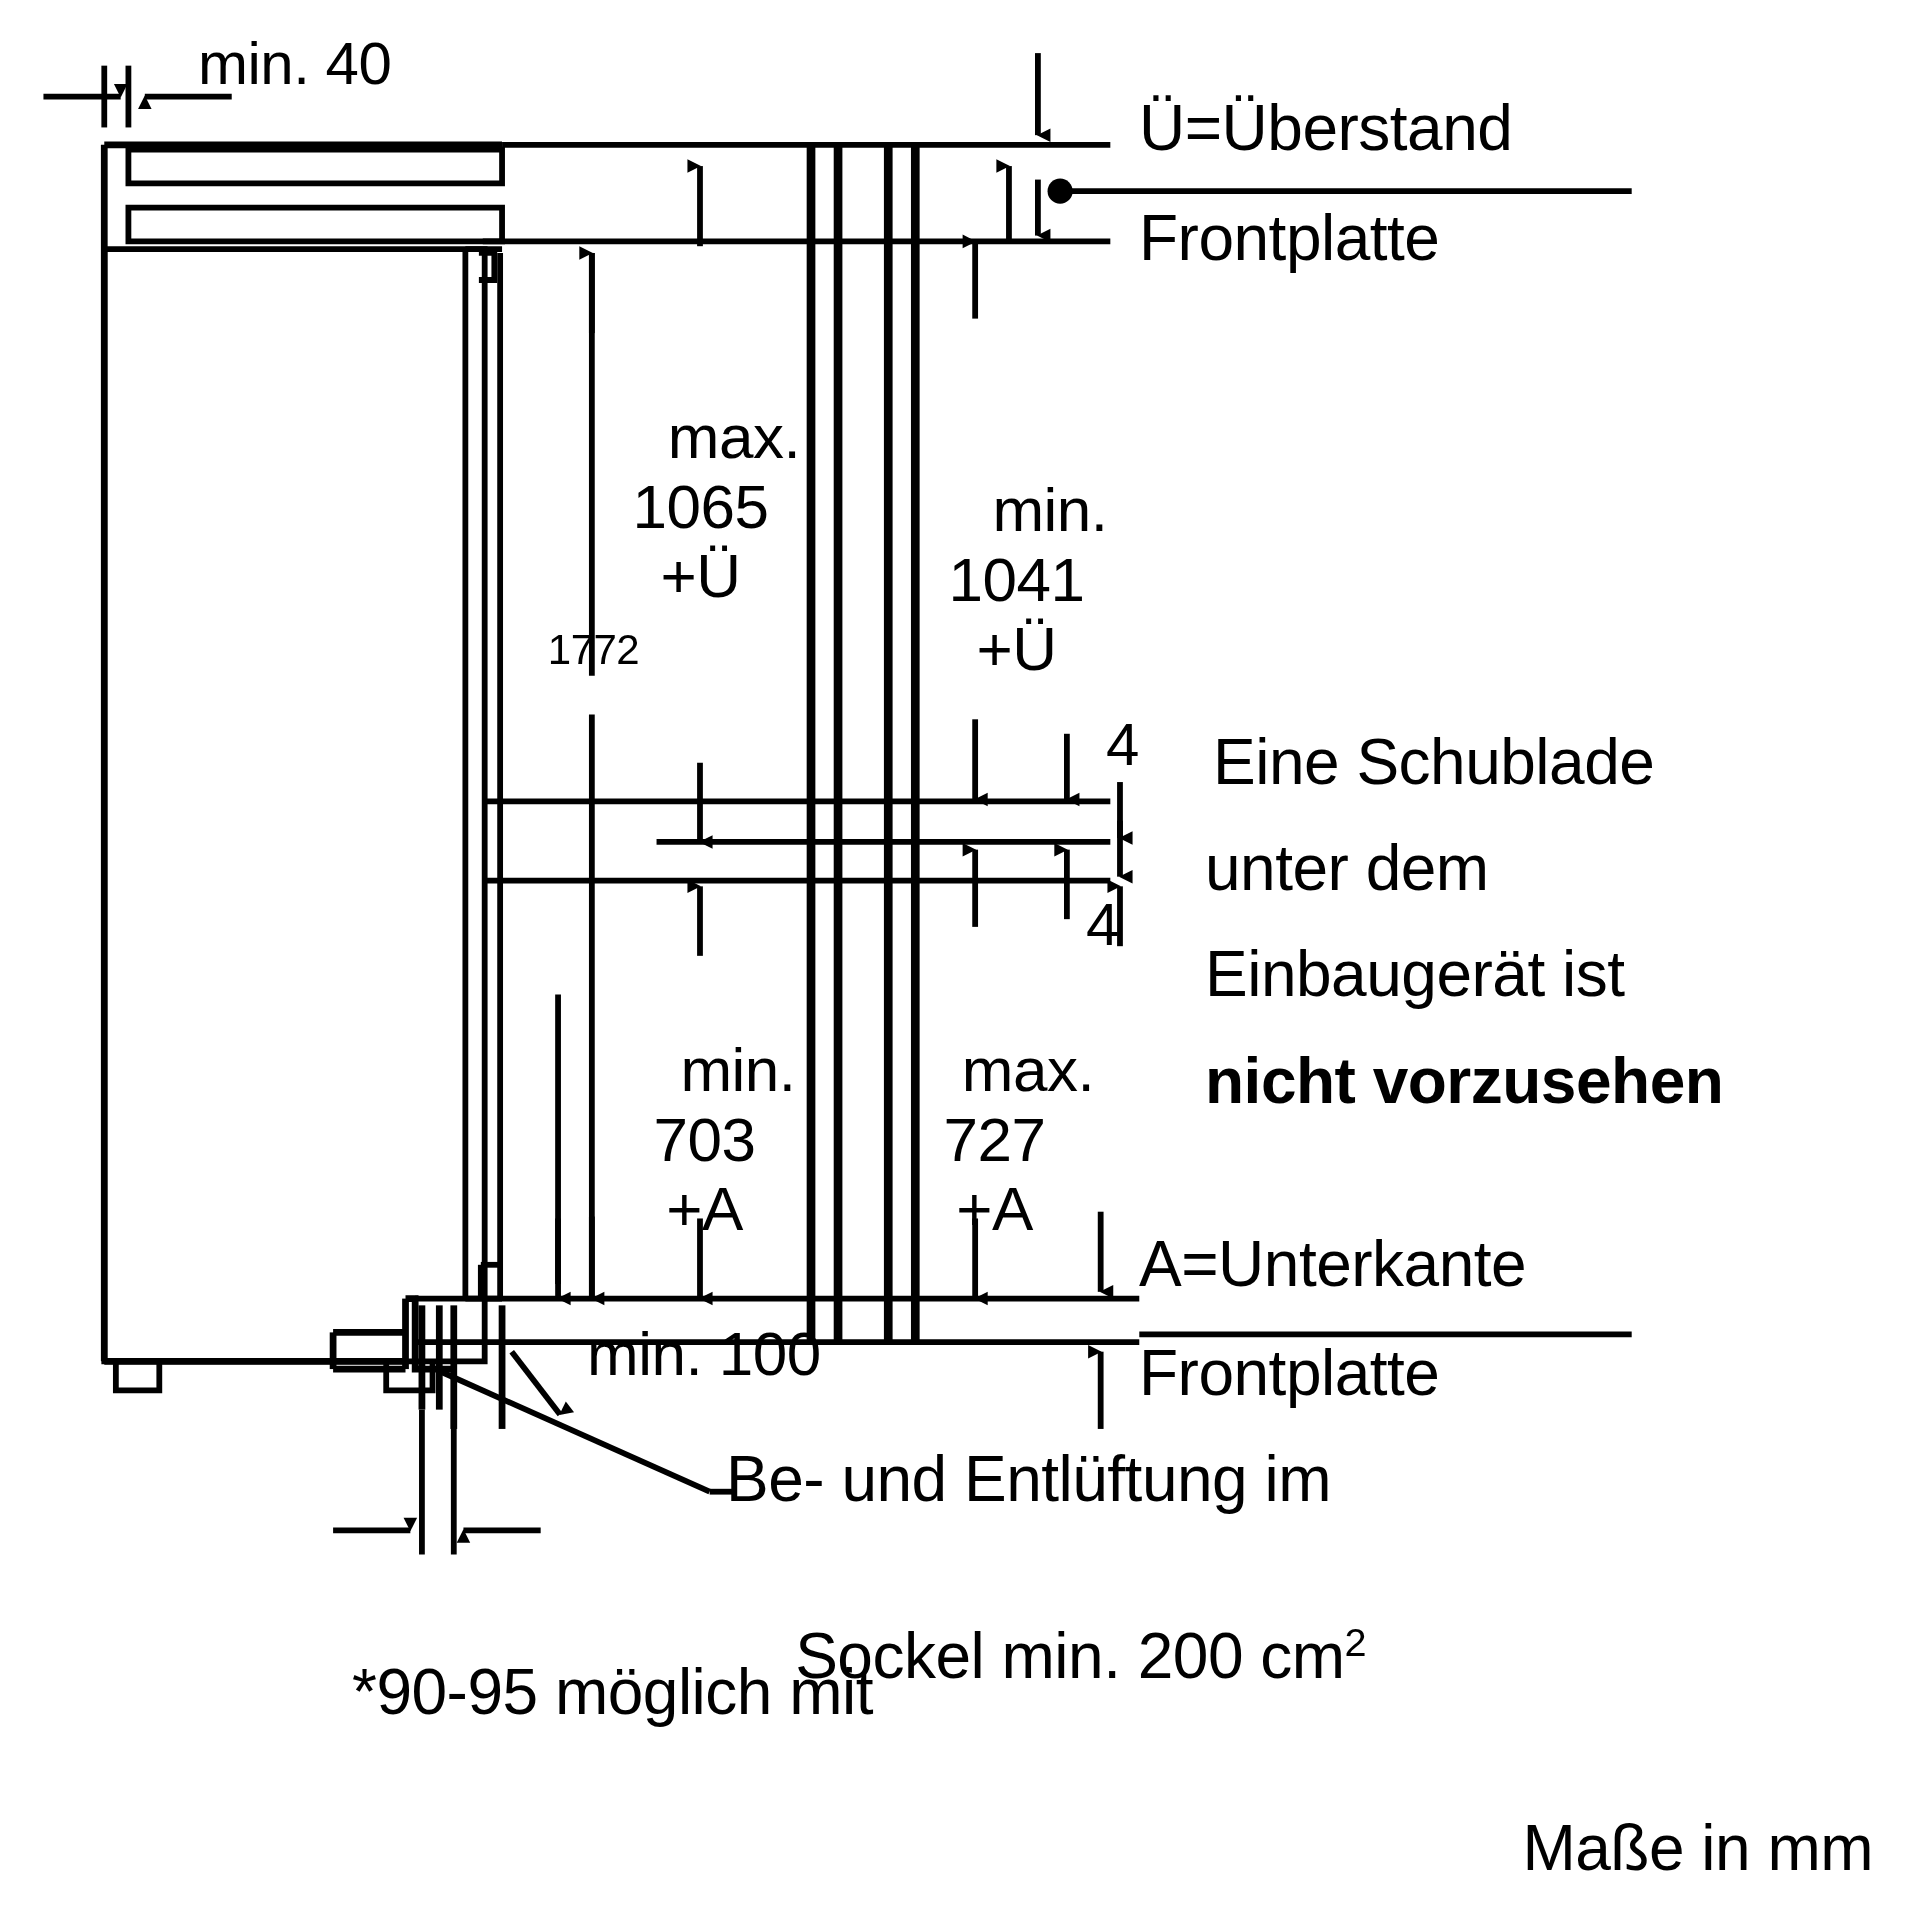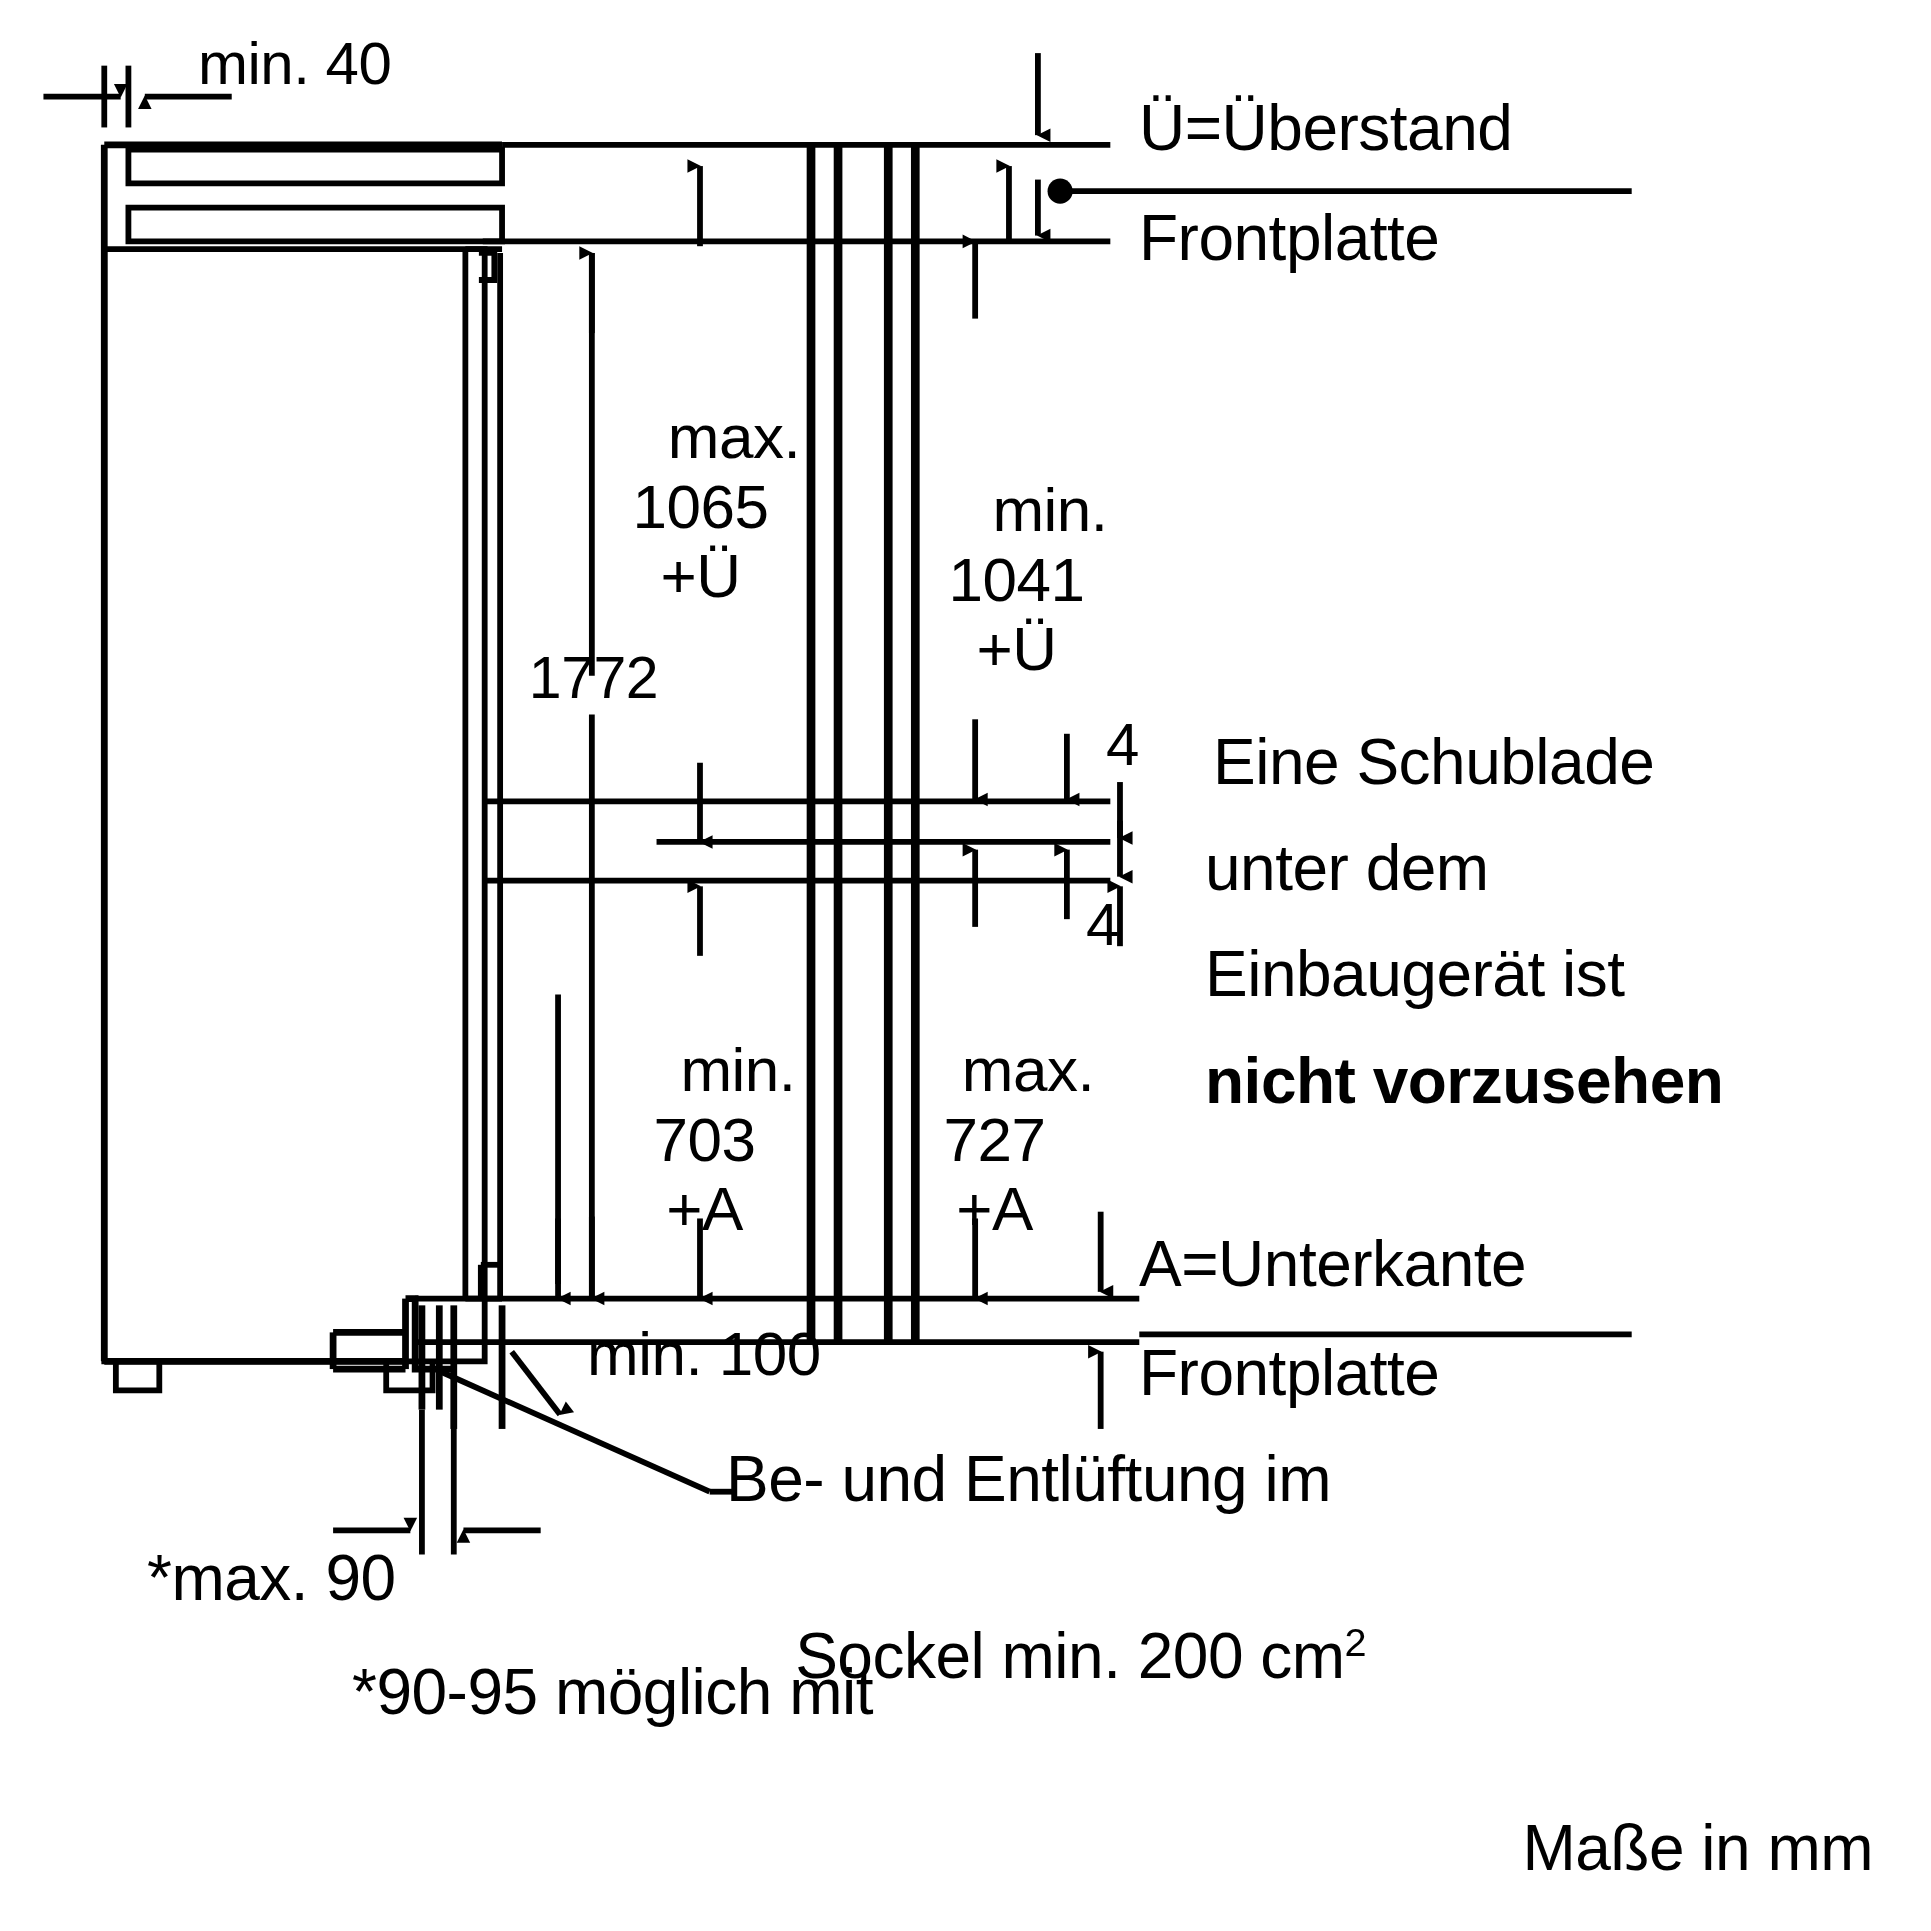--- a/index.html
+++ b/index.html
@@ -210,21 +210,21 @@
 1065
 +Ü</span>
   </div>
 
   <div class="lbl c" style="left:915px; top:406px; width:203px; font-size:62px; line-height:1.12;">
     <span style="white-space:pre-line;">min.
 1041
 +Ü</span>
   </div>
 
-  <div class="lbl c" style="left:502px; top:628px; width:183px; font-size:59px;margin-top:19px;">1772</div>
+  <div class="lbl c" style="left:502px; top:628px; width:183px; font-size:42px;">1772</div>
 
   <div class="lbl l" style="left:1106px; top:713px; font-size:60px;">4</div>
 
   <div class="lbl l" style="left:1086px; top:893px; font-size:60px;">4</div>
 
   <div class="lbl c" style="left:603px; top:966px; width:203px; font-size:62px; line-height:1.12;">
     <span style="white-space:pre-line;">min.
 703
 +A</span>
   </div>
@@ -244,21 +244,20 @@
   <div class="lbl l" style="left:1139px; top:1340px; font-size:64px;">Frontplatte</div>
 
   <div class="lbl l" style="left:587px; top:1321px; font-size:62px;">min. 100</div>
 
   <div class="lbl l" style="left:726px; top:1446px; font-size:64px;">Be- und Entlüftung im</div>
 
   <div class="lbl l" style="left:726px; top:1553px; font-size:64px;">
     <span>Sockel min. 200 cm</span><span class="sup">2</span>
   </div>
 
-  <div class="lbl l" style="left:147px; top:1545px; font-size:64px;">*max. 90</div>
 
   <div class="lbl l" style="left:352px; top:1659px; font-size:64px;">*90-95 möglich mit</div>
 
 
   <div class="lbl r" style="left:1062px; top:1815px; width:811px; font-size:64px;">Maße in mm</div>
 
 </div>
 
 
 </body></html>

